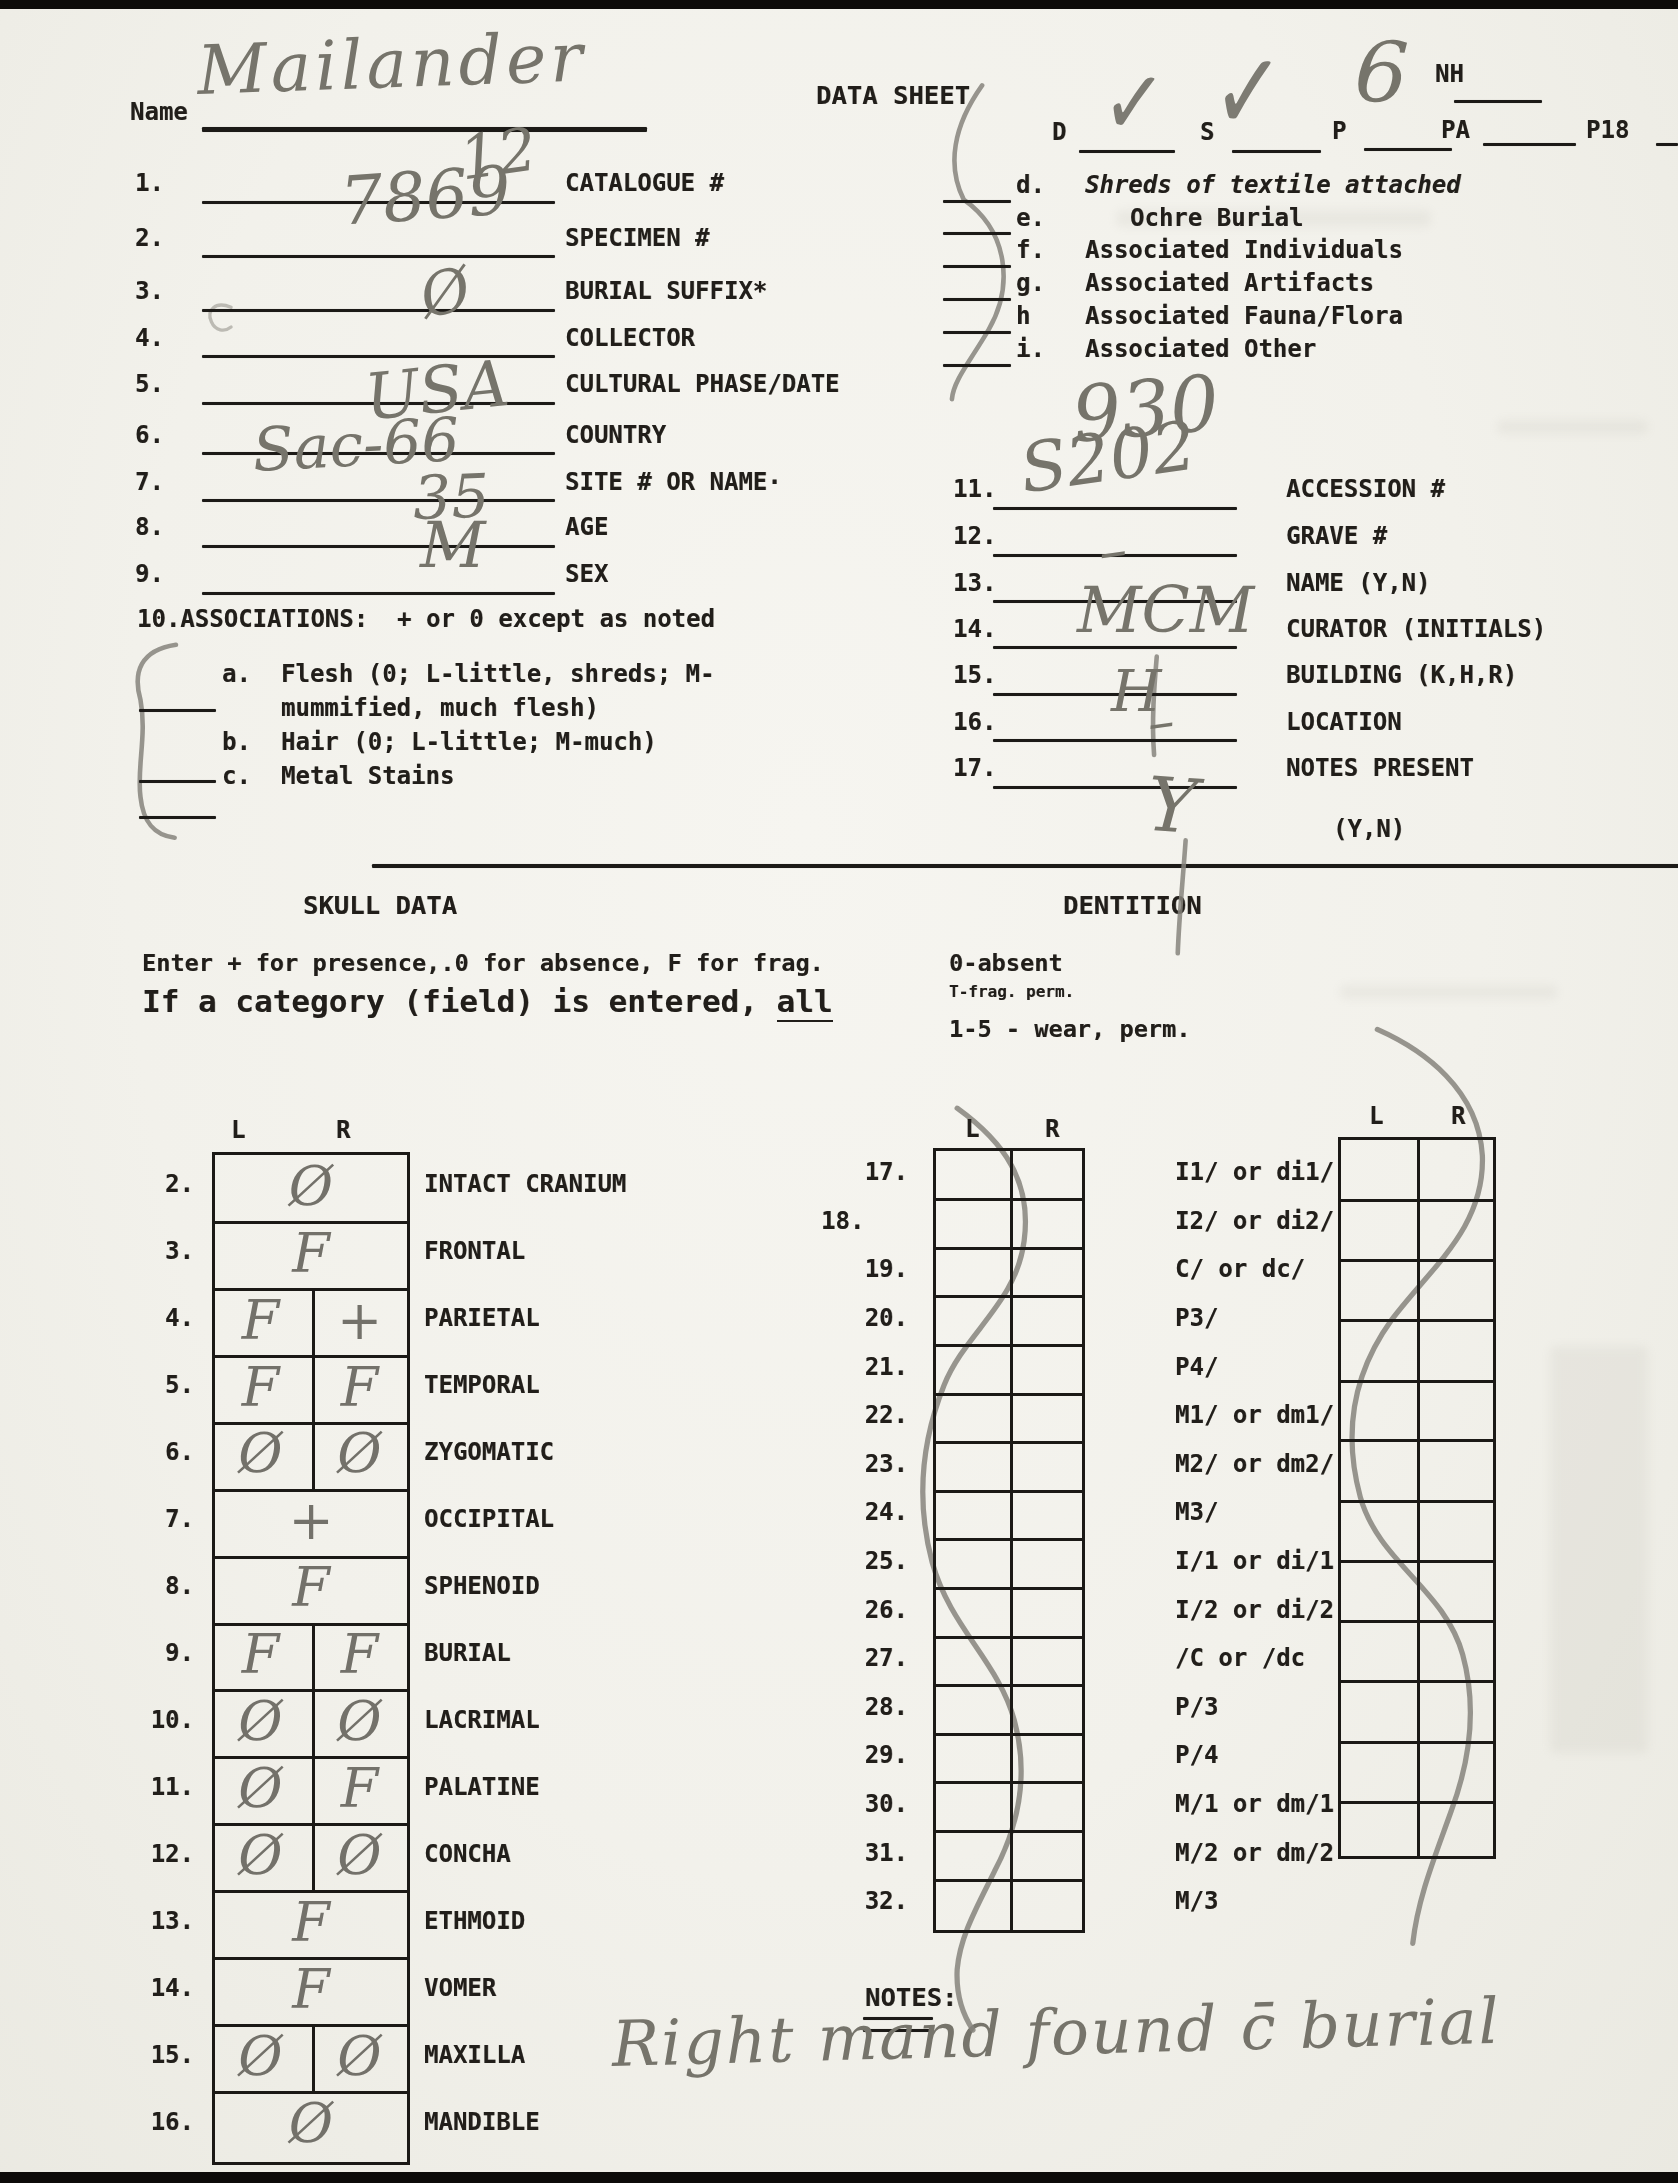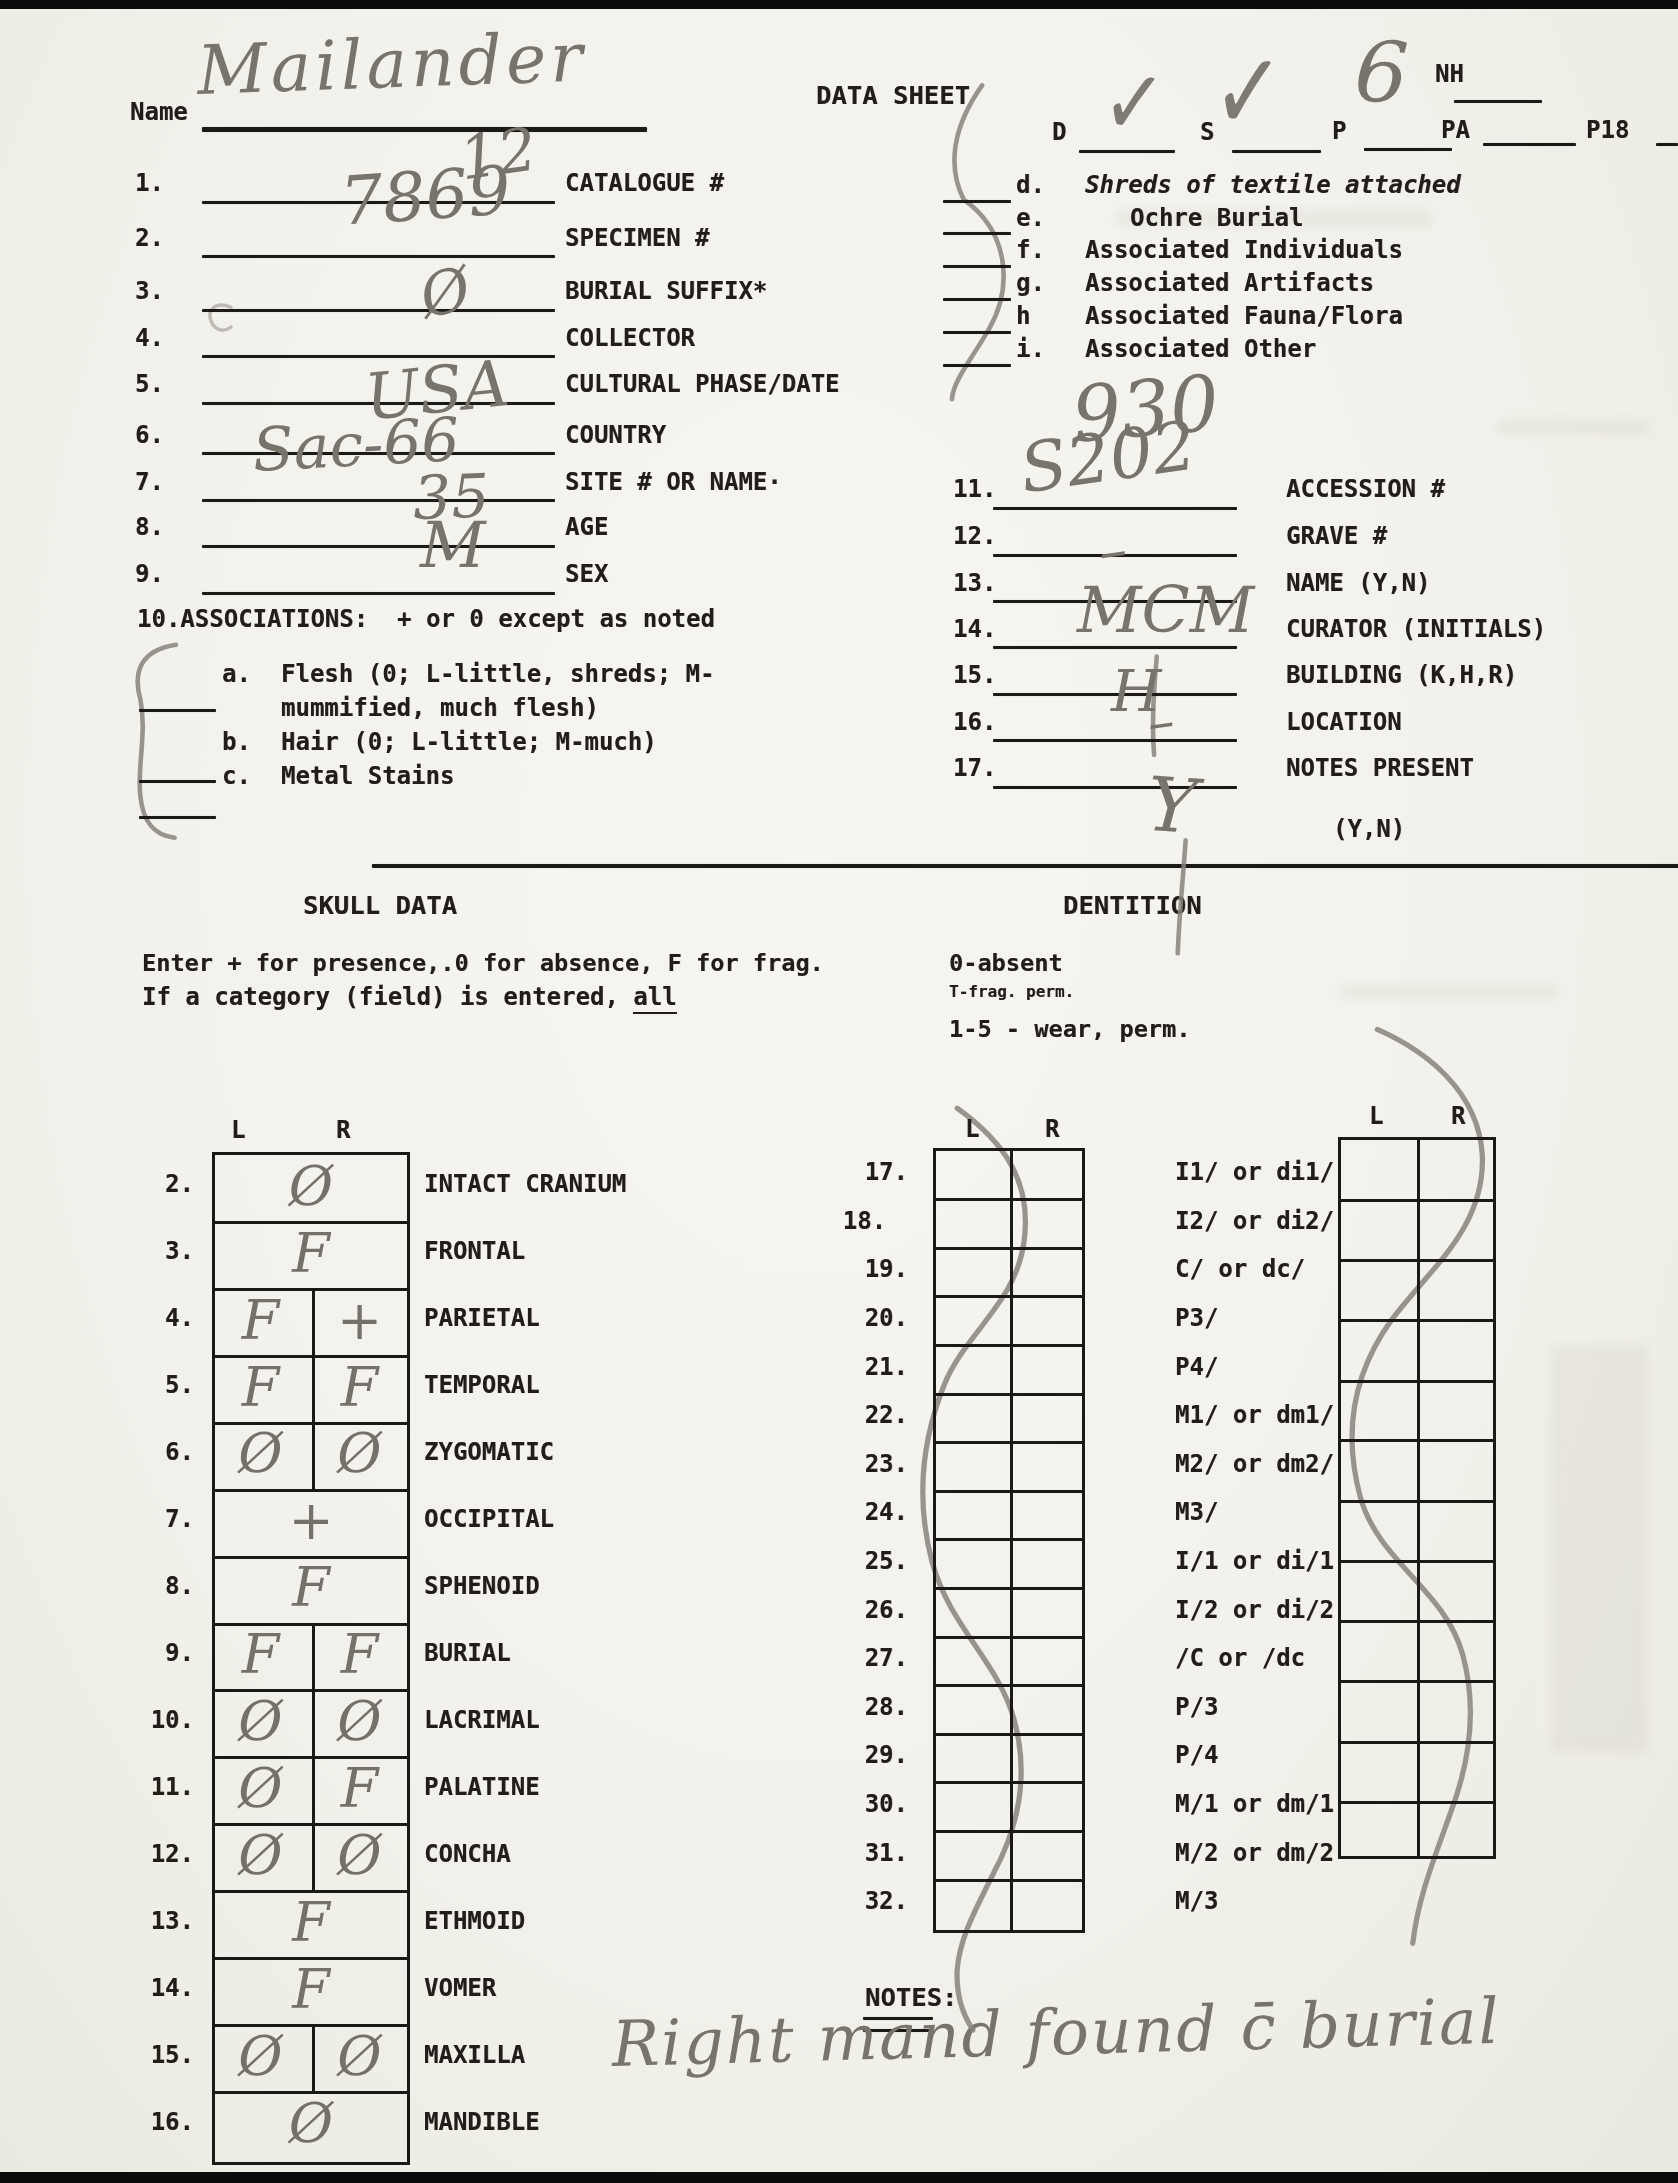--- a/index.html
+++ b/index.html
@@ -175,21 +175,21 @@
     <div class="tw" style="left: 281px; top: 660px;">Flesh (0; L-little, shreds; M-</div>
     <div class="tw" style="left: 281px; top: 694px;">mummified, much flesh)</div>
     <div class="bline" style="left: 139px; top: 780px; width: 77px;"></div>
     <div class="tw" style="left: 222px; top: 728px;">b.</div>
     <div class="tw" style="left: 281px; top: 728px;">Hair (0; L-little; M-much)</div>
     <div class="bline" style="left: 139px; top: 816px; width: 77px;"></div>
     <div class="tw" style="left: 222px; top: 762px;">c.</div>
     <div class="tw" style="left: 281px; top: 762px;">Metal Stains</div>
     <div class="tw" style="left: 142px; top: 950px; font-size: 23.6px;"><span>Enter + for presence,.0 for absence, F for frag.</span></div>
     <div class="tw" style="left: 949px; top: 950px; font-size: 23.6px;">0-absent</div>
-    <div class="tw" style="left: 142px; top: 983px; font-size: 24px;"><span>If a category (field) is entered, </span><span class="u">all</span></div>
+    <div class="tw" style="left: 142px; top: 983px; font-size: 31px;"><span>If a category (field) is entered, </span><span class="u">all</span></div>
     <div class="tw" style="left: 949px; top: 983px; font-size: 16px;">T-frag. perm.</div>
     <div class="tw" style="left: 949px; top: 1016px; font-size: 23.6px;">1-5 - wear, perm.</div>
     <div class="tw" style="left: 231px; top: 1116px;">L</div>
     <div class="tw" style="left: 336px; top: 1116px;">R</div>
     <div class="tbl" style="left: 212px; top: 1152px; width: 198px; height: 1013px;">
       <div class="tsep" style="top: 66px;"></div>
       <div class="tsep" style="top: 133px;"></div>
       <div class="tmid" style="left: 97px; top: 134px; bottom: auto; height: 67px;"></div>
       <div class="tsep" style="top: 200px;"></div>
       <div class="tmid" style="left: 97px; top: 201px; bottom: auto; height: 67px;"></div>
@@ -279,21 +279,21 @@
       <div class="tsep" style="top: 436px;"></div>
       <div class="tsep" style="top: 485px;"></div>
       <div class="tsep" style="top: 533px;"></div>
       <div class="tsep" style="top: 582px;"></div>
       <div class="tsep" style="top: 630px;"></div>
       <div class="tsep" style="top: 679px;"></div>
       <div class="tsep" style="top: 728px;"></div>
     </div>
     <div class="tw" style="left: 821px; top: 1158px; width: 87px; text-align: right;">17.</div>
     <div class="tw" style="left: 1175px; top: 1158px;">I1/ or di1/</div>
-    <div class="tw" style="left: 821px; top: 1207px; width: 87px; text-align: center;">18.</div>
+    <div class="tw" style="left: 821px; top: 1207px; width: 87px; text-align: left;">18.</div>
     <div class="tw" style="left: 1175px; top: 1207px;">I2/ or di2/</div>
     <div class="tw" style="left: 821px; top: 1255px; width: 87px; text-align: right;">19.</div>
     <div class="tw" style="left: 1175px; top: 1255px;">C/ or dc/</div>
     <div class="tw" style="left: 821px; top: 1304px; width: 87px; text-align: right;">20.</div>
     <div class="tw" style="left: 1175px; top: 1304px;">P3/</div>
     <div class="tw" style="left: 821px; top: 1353px; width: 87px; text-align: right;">21.</div>
     <div class="tw" style="left: 1175px; top: 1353px;">P4/</div>
     <div class="tw" style="left: 821px; top: 1401px; width: 87px; text-align: right;">22.</div>
     <div class="tw" style="left: 1175px; top: 1401px;">M1/ or dm1/</div>
     <div class="tw" style="left: 821px; top: 1450px; width: 87px; text-align: right;">23.</div>

